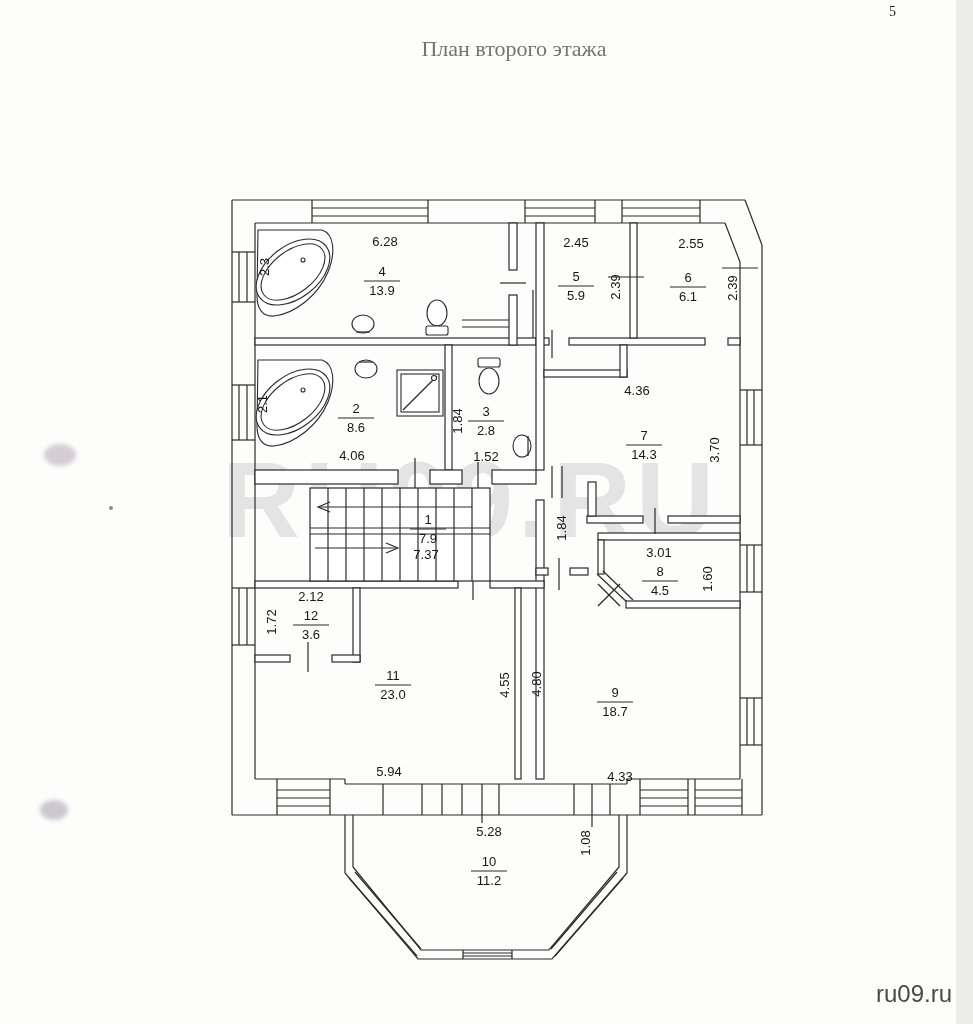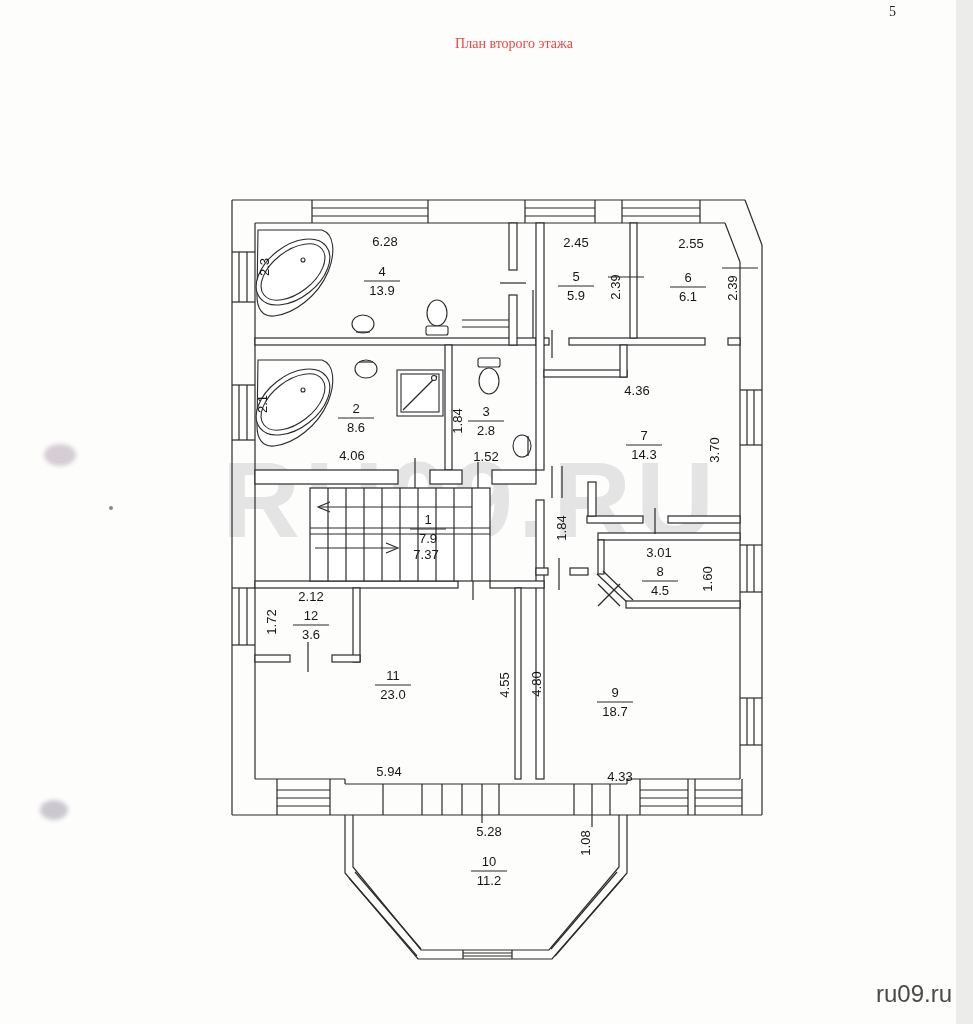--- a/index.html
+++ b/index.html
@@ -1,21 +1,21 @@
 <!DOCTYPE html>
 <html><head>
 <meta charset="utf-8">
 <style>
   html,body{margin:0;padding:0;background:#fff;}
   .page{position:relative;width:973px;height:1024px;background:#fdfdfc;overflow:hidden;
         font-family:"Liberation Sans",sans-serif;}
   .page-number{position:absolute;top:4px;left:889px;font-family:"Liberation Serif",serif;
         font-size:14px;color:#222;}
   .title{position:absolute;top:36px;left:514px;transform:translateX(-50%);
-        font-family:"Liberation Serif",serif;font-size:14px;color:#ef4444;white-space:nowrap;}
+        font-family:"Liberation Serif",serif;font-size:22px;color:#737373;white-space:nowrap;}
   .watermark{position:absolute;top:446px;left:222px;font-size:108px;font-weight:bold;
         line-height:1;letter-spacing:5px;color:#e4e4e4;z-index:0;white-space:nowrap;}
   .footer{position:absolute;top:980px;left:876px;font-size:24px;color:#4a4a4a;z-index:3;}
   .edge-strip{position:absolute;top:0;right:0;width:17px;height:1024px;background:#ececea;z-index:2;}
   .smudge{position:absolute;border-radius:50%;filter:blur(2px);z-index:2;}
   .s1{top:444px;left:44px;width:32px;height:22px;background:#b5a6b2;opacity:.55;}
   .s2{top:800px;left:40px;width:28px;height:20px;background:#a49cab;opacity:.55;}
   .dot{position:absolute;top:506px;left:109px;width:4px;height:4px;border-radius:50%;
         background:#8a8a8a;z-index:2;}
   svg.plan{position:absolute;top:0;left:0;z-index:1;}

